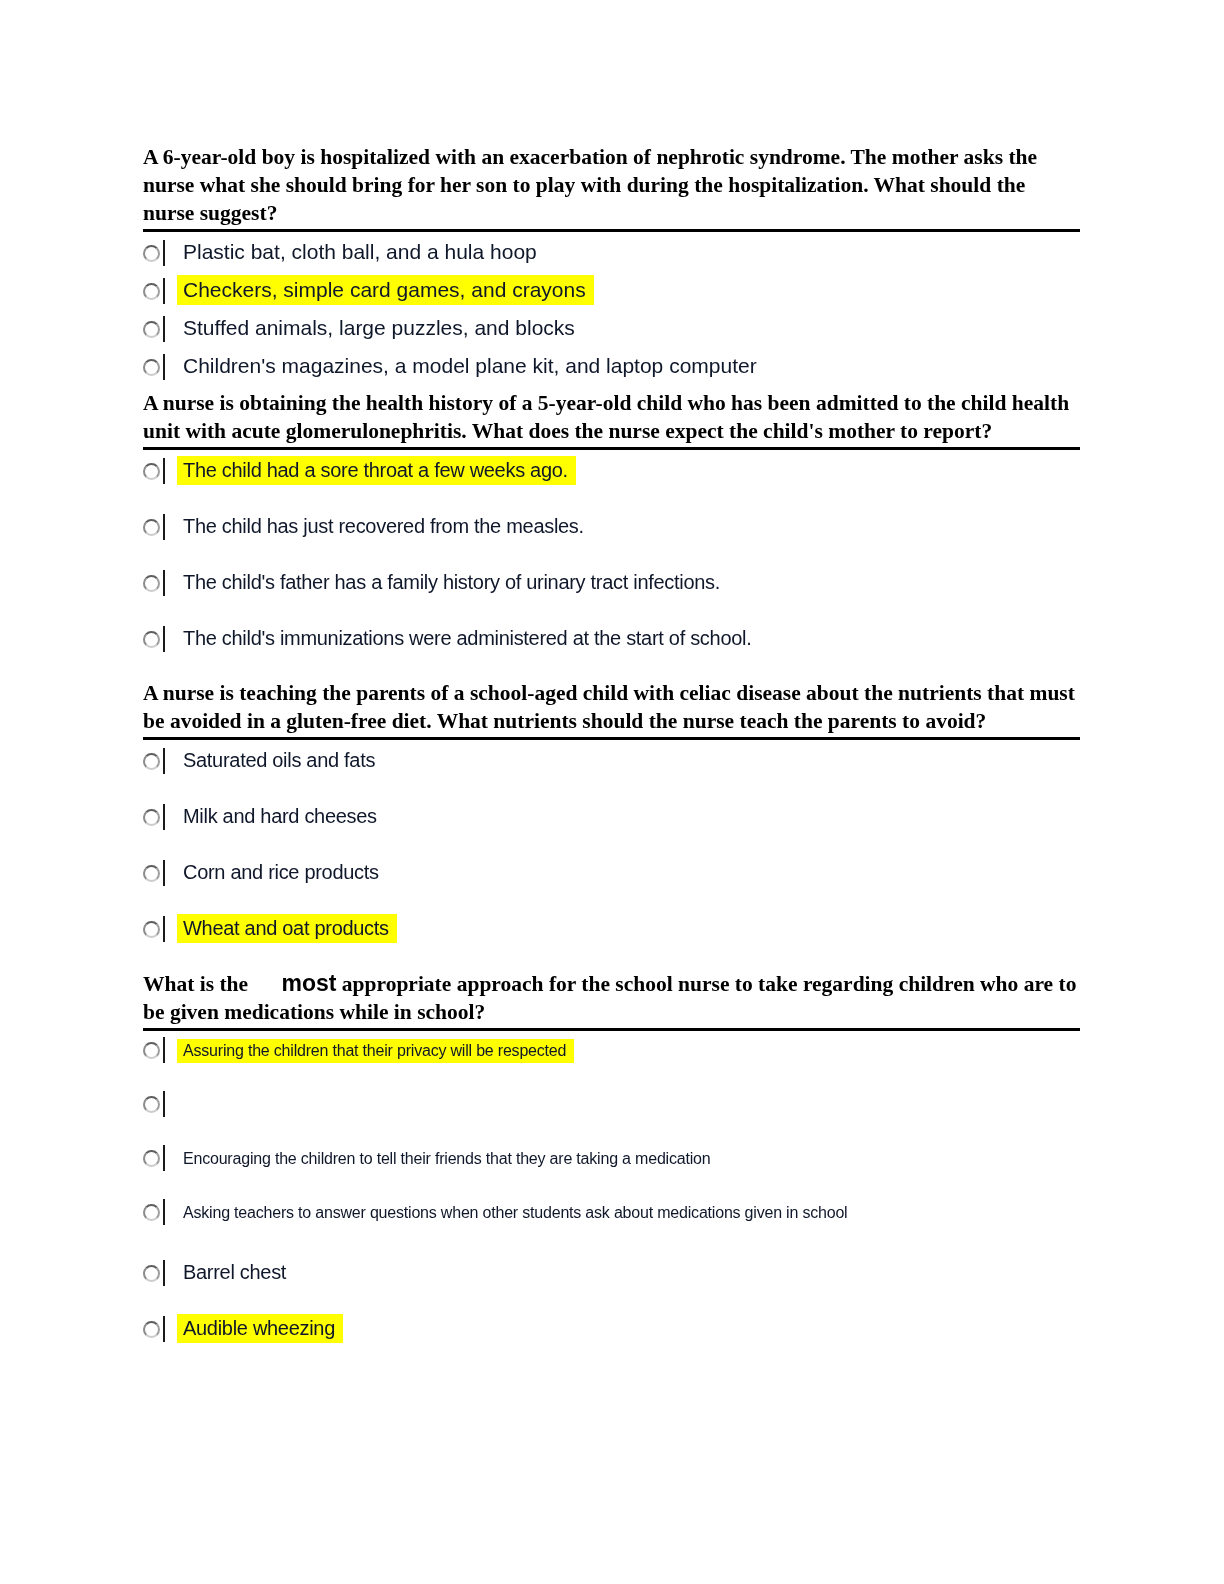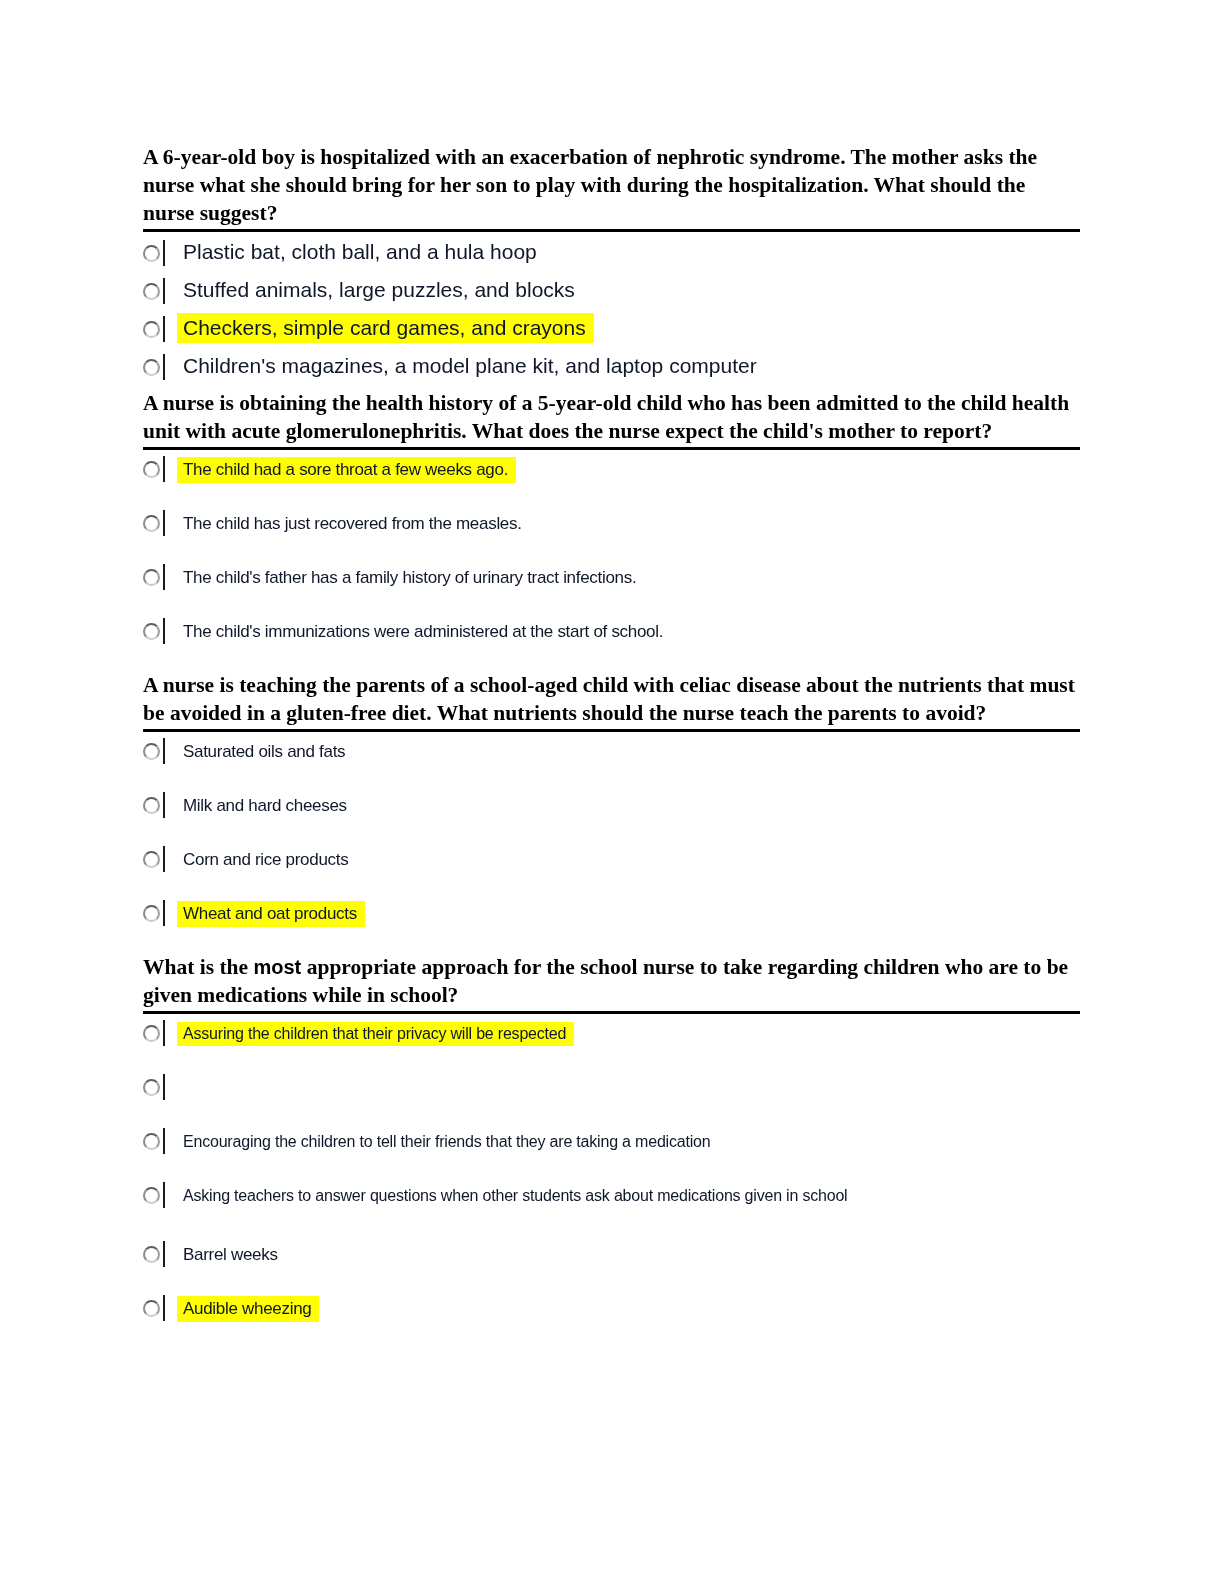--- a/index.html
+++ b/index.html
@@ -20,33 +20,34 @@
     font-size: 21.5px;
     line-height: 28px;
     color: #000000;
     border-bottom: 3px solid #000000;
     padding-bottom: 2px;
     margin: 0;
   }
   .question .bold-sans {
     font-family: "Liberation Sans", sans-serif;
     font-weight: bold;
-    font-size: 20px;
+    font-size: 23px;
+    margin-left: 28px;
   }
   .options { padding-top: 5px; margin: 0; }
   .option {
     color: #808080;
     line-height: 30px;
     margin: 0;
   }
   .options.tight .option { margin-bottom: 6px; }
   .options.wide  .option { margin-bottom: 24px; }
   .options.size-lg .opt-text { font-family: "Liberation Sans", sans-serif; font-size: 21px; }
   .options.size-md .opt-text { font-family: "Liberation Sans", sans-serif; font-size: 16px; letter-spacing: -0.2px; }
-  .options.size-sm .opt-text { font-family: "Liberation Sans", sans-serif; font-size: 17px; letter-spacing: -0.3px; text-align: center; }
+  .options.size-sm .opt-text { font-family: "Liberation Sans", sans-serif; font-size: 20px; letter-spacing: -0.3px; text-align: center; }
   .radio {
     display: inline-flex;
     align-items: center;
     width: 40px;
     vertical-align: middle;
     position: relative;
     top: -2px;
   }
   .circ {
     box-sizing: border-box;
@@ -82,28 +83,28 @@
     <span class="radio">
               <span class="circ"></span>
               <span class="bar"></span>
             </span><span class="opt-text">Plastic bat, cloth ball, and a hula hoop</span>
   </div>
 
   <div class="option">
     <span class="radio">
               <span class="circ"></span>
               <span class="bar"></span>
+            </span><span class="opt-text hl">Checkers, simple card games, and crayons</span>
+  </div>
+
+  <div class="option">
+    <span class="radio">
+              <span class="circ"></span>
+              <span class="bar"></span>
             </span><span class="opt-text">Stuffed animals, large puzzles, and blocks</span>
-  </div>
-
-  <div class="option">
-    <span class="radio">
-              <span class="circ"></span>
-              <span class="bar"></span>
-            </span><span class="opt-text hl">Checkers, simple card games, and crayons</span>
   </div>
 
   <div class="option">
     <span class="radio">
               <span class="circ"></span>
               <span class="bar"></span>
             </span><span class="opt-text">Children's magazines, a model plane kit, and laptop computer</span>
   </div>
 </div>
   </div>
@@ -206,21 +207,21 @@
   </div>
 </div>
   </div>
 
   <div class="question-block">
     <div class="options wide size-sm">
   <div class="option">
     <span class="radio">
               <span class="circ"></span>
               <span class="bar"></span>
-            </span><span class="opt-text">Barrel weeks</span>
+            </span><span class="opt-text">Barrel chest</span>
   </div>
 
   <div class="option">
     <span class="radio">
               <span class="circ"></span>
               <span class="bar"></span>
             </span><span class="opt-text hl">Audible wheezing</span>
   </div>
 </div>
   </div>

